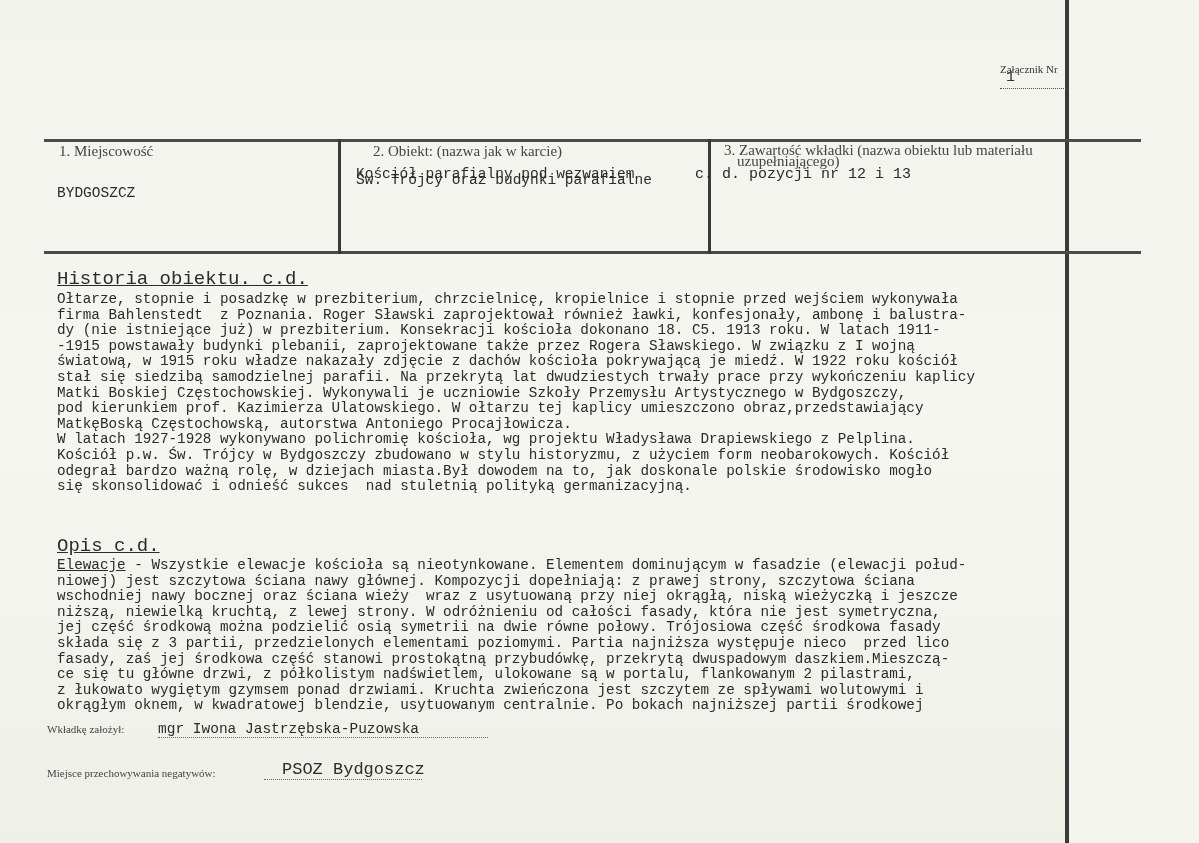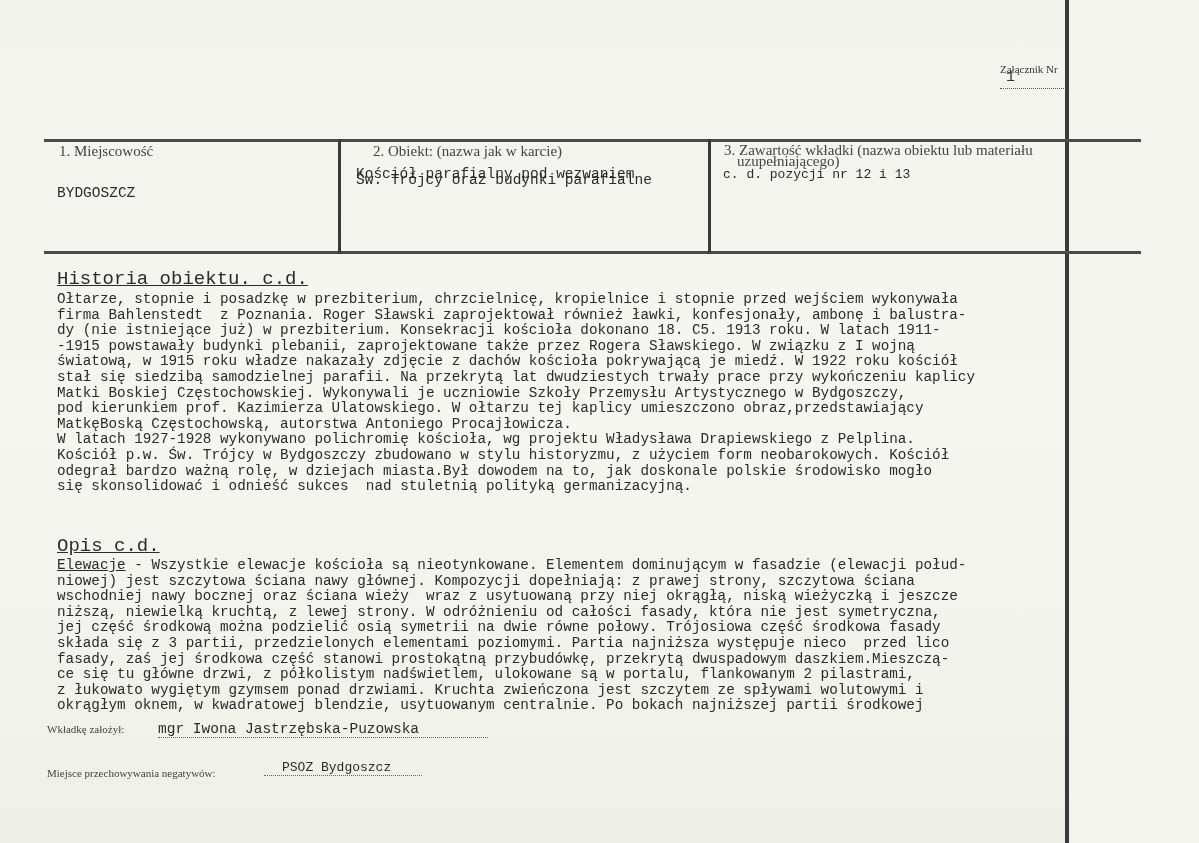--- a/index.html
+++ b/index.html
@@ -55,21 +55,21 @@
 
   <div class="field-label serif" style="left:59px; top:145px;">1. Miejscowość</div>
   <div class="field-val mono" style="left:57px; top:185px;">BYDGOSZCZ</div>
 
   <div class="field-label serif" style="left:357px; top:145px;margin-left:16px;">2. Obiekt: (nazwa jak w karcie)</div>
   <div class="field-val mono" style="left:356px; top:166px;">Kościół parafialny pod wezwaniem</div>
   <div class="field-val mono" style="left:356px; top:172px;">Św. Trójcy oraz budynki parafialne</div>
 
   <div class="field-label serif" style="left:724px; top:144px;">3. Zawartość wkładki (nazwa obiektu lub materiału</div>
   <div class="field-label serif" style="left:737px; top:155px;">uzupełniającego)</div>
-  <div class="field-val mono" style="left:723px; top:166px; font-size:13px;">c. d. pozycji nr 12 i 13</div>
+  <div class="field-val mono" style="left:695px; top:166px; font-size:15px;">c. d. pozycji nr 12 i 13</div>
 
   <div class="section-head mono" style="left:57px; top:268px;">Historia obiektu. c.d.</div>
   <div class="body-text mono" style="top:292px;">
     <div>Ołtarze, stopnie i posadzkę w prezbiterium, chrzcielnicę, kropielnice i stopnie przed wejściem wykonywała</div>
     <div>firma Bahlenstedt  z Poznania. Roger Sławski zaprojektował również ławki, konfesjonały, ambonę i balustra-</div>
     <div>dy (nie istniejące już) w prezbiterium. Konsekracji kościoła dokonano 18. C5. 1913 roku. W latach 1911-</div>
     <div>-1915 powstawały budynki plebanii, zaprojektowane także przez Rogera Sławskiego. W związku z I wojną</div>
     <div>światową, w 1915 roku władze nakazały zdjęcie z dachów kościoła pokrywającą je miedź. W 1922 roku kościół</div>
     <div>stał się siedzibą samodzielnej parafii. Na przekrytą lat dwudziestych trwały prace przy wykończeniu kaplicy</div>
     <div>Matki Boskiej Częstochowskiej. Wykonywali je uczniowie Szkoły Przemysłu Artystycznego w Bydgoszczy,</div>
@@ -92,14 +92,14 @@
     <div>fasady, zaś jej środkowa część stanowi prostokątną przybudówkę, przekrytą dwuspadowym daszkiem.Mieszczą-</div>
     <div>ce się tu główne drzwi, z półkolistym nadświetlem, ulokowane są w portalu, flankowanym 2 pilastrami,</div>
     <div>z łukowato wygiętym gzymsem ponad drzwiami. Kruchta zwieńczona jest szczytem ze spływami wolutowymi i</div>
     <div>okrągłym oknem, w kwadratowej blendzie, usytuowanym centralnie. Po bokach najniższej partii środkowej</div>
   </div>
 
   <div class="footer-label serif" style="left:47px; top:723px;">Wkładkę założył:</div>
   <div class="footer-val mono" style="left:158px; top:721px; width:330px; font-size:14.5px;">mgr Iwona Jastrzębska-Puzowska</div>
 
   <div class="footer-label serif" style="left:47px; top:767px;">Miejsce przechowywania negatywów:</div>
-  <div class="footer-val mono" style="left:264px; top:760px; width:140px; padding-left:18px; font-size:13px;">PSOZ Bydgoszcz</div>
+  <div class="footer-val mono" style="left:264px; top:760px; width:140px; padding-left:18px; font-size:17px;">PSOZ Bydgoszcz</div>
 </div>
 
 </body></html>

